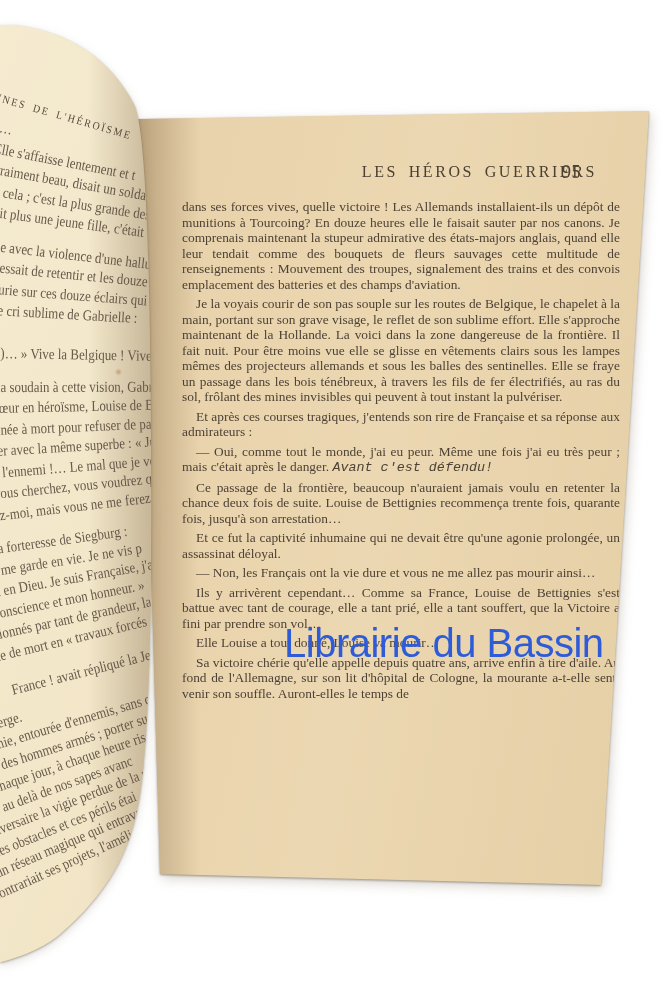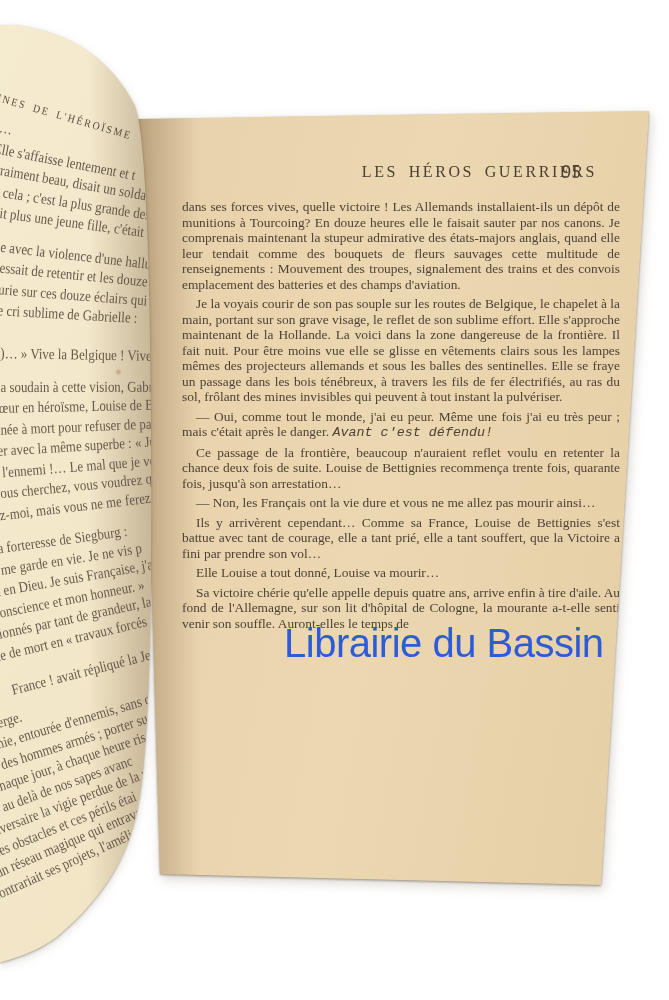--- a/index.html
+++ b/index.html
@@ -76,22 +76,24 @@
   <div class="page-wrap right">
     <div class="page-clip right-page-clip">
       <div class="gutter-shadow-right"></div>
       <div class="rp-header">
         <span class="rp-title">LES HÉROS GUERRIERS</span>
         <span class="rp-pagenum">95</span>
       </div>
       <div class="rp-body">
           <p class="noindent"><span>dans ses forces vives, quelle victoire ! Les Allemands installaient-ils un dépôt de munitions à Tourcoing? En douze heures elle le faisait sauter par nos canons. Je comprenais maintenant la stupeur admirative des états-majors anglais, quand elle leur tendait comme des bouquets de fleurs sauvages cette multitude de renseignements : Mouvement des troupes, signalement des trains et des convois emplacement des batteries et des champs d'aviation.</span></p>
           <p class=""><span>Je la voyais courir de son pas souple sur les routes de Belgique, le chapelet à la main, portant sur son grave visage, le reflet de son sublime effort. Elle s'approche maintenant de la Hollande. La voici dans la zone dangereuse de la frontière. Il fait nuit. Pour être moins vue elle se glisse en vêtements clairs sous les lampes mêmes des projecteurs allemands et sous les balles des sentinelles. Elle se fraye un passage dans les bois ténébreux, à travers les fils de fer électrifiés, au ras du sol, frôlant des mines invisibles qui peuvent à tout instant la pulvériser.</span></p>
+          <p class=""><span>Et après ces courses tragiques, j'entends son rire de Française et sa réponse aux admirateurs :</span></p>
           <p class=""><span>— Oui, comme tout le monde, j'ai eu peur. Même une fois j'ai eu très peur ; mais c'était après le danger. </span><span class="it">Avant c'est défendu!</span></p>
-          <p class=""><span>Ce passage de la frontière, beaucoup n'auraient reflet voulu en retenter la chance deux fois de suite. Louise de Bettignies recommença trente fois, quarante fois, jusqu'à son arrestation…</span></p>
+          <p class=""><span>Ce passage de la frontière, beaucoup n'auraient jamais voulu en retenter la chance deux fois de suite. Louise de Bettignies recommença trente fois, quarante fois, jusqu'à son arrestation…</span></p>
+          <p class=""><span>Et ce fut la captivité inhumaine qui ne devait être qu'une agonie prolongée, un assassinat déloyal.</span></p>
           <p class=""><span>— Non, les Français ont la vie dure et vous ne me allez pas mourir ainsi…</span></p>
           <p class=""><span>Ils y arrivèrent cependant… Comme sa France, Louise de Bettignies s'est battue avec tant de courage, elle a tant prié, elle a tant souffert, que la Victoire a fini par prendre son vol…</span></p>
           <p class=""><span>Elle Louise a tout donné, Louise va mourir…</span></p>
           <p class=""><span>Sa victoire chérie qu'elle appelle depuis quatre ans, arrive enfin à tire d'aile. Au fond de l'Allemagne, sur son lit d'hôpital de Cologne, la mourante a-t-elle senti venir son souffle. Auront-elles le temps de</span></p>
         </div>
     </div>
   </div>
 
   <div class="page-wrap left">
     <div class="page-clip left-page-clip">

